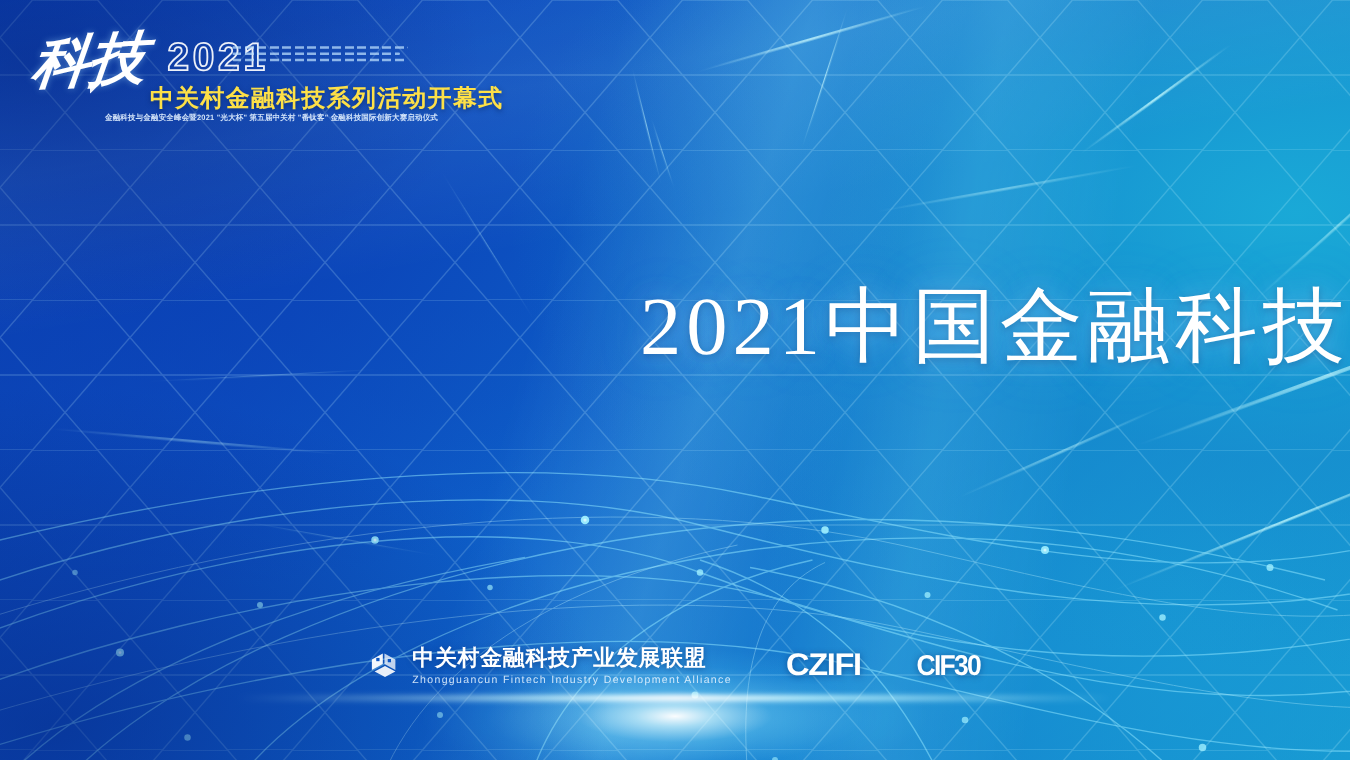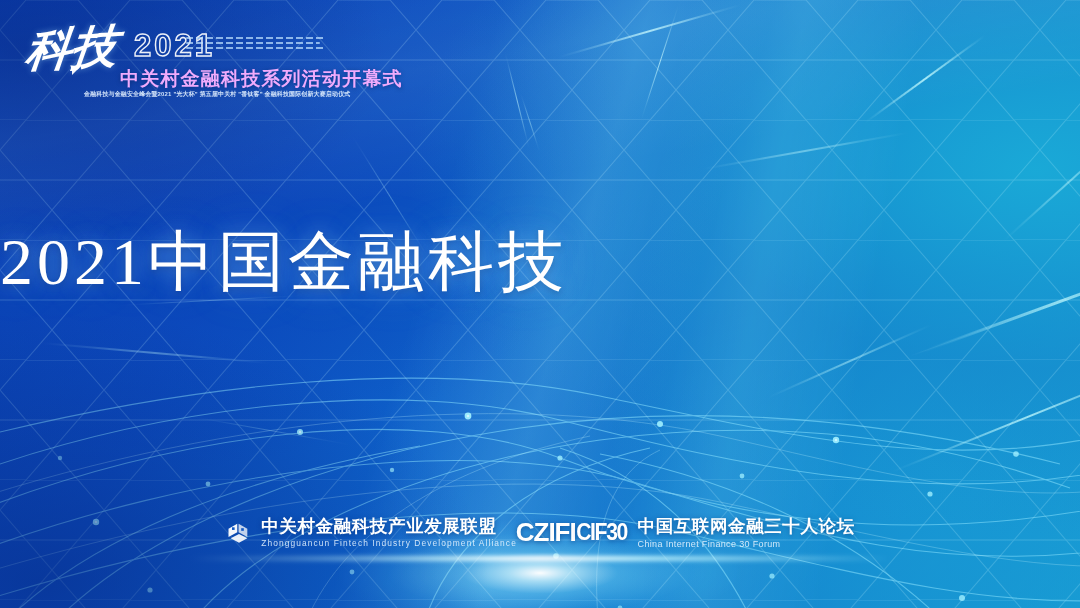--- a/index.html
+++ b/index.html
@@ -141,21 +141,21 @@
     background: repeating-linear-gradient(90deg, rgba(190,225,255,0.72) 0 7px, rgba(190,225,255,0) 7px 10px);
     border-radius: 1px;
   }
   .kj-eng i:nth-child(2) { width: 96%; }
   .kj-eng i:nth-child(3) { width: 99%; }
   .kj-main {
     position: absolute; left: 98px; top: 44px;
     font-family: "Liberation Sans", "DejaVu Sans", sans-serif;
     font-size: 19px;
     font-weight: 700;
-    color: #f0abfc;
+    color: #fde047;
     letter-spacing: 1.2px;
     white-space: nowrap;
     text-shadow: 0 1px 4px rgba(0,30,90,0.55);
   }
   .kj-sub {
     position: absolute; left: 62px; top: 68px;
     width: 252px;
     font-family: "Liberation Sans", "DejaVu Sans", sans-serif;
     font-size: 6.2px;
     font-weight: 700;
@@ -170,23 +170,23 @@
     left: 50px; top: 44px;
     width: 9px; height: 9px;
     background: #ffffff;
     clip-path: polygon(0 0, 100% 0, 0 100%);
     opacity: .95;
   }
 
   
   .title-block {
     position: absolute;
-    left: 0; right: 0;
+    left: 18px; right: 0;
     top: 218px;
-    text-align: left;
+    text-align: right;
   }
   .title-line {
     font-family: "Liberation Serif", "DejaVu Serif", serif;
     font-size: 66px;
     font-weight: 400;
     color: #ffffff;
     letter-spacing: 4px;
     line-height: 1.32;
     text-shadow:
       0 0 18px rgba(150,215,255,0.50),
@@ -195,20 +195,21 @@
   }
 
   
   .logo-bar {
     position: absolute;
     left: 0; right: 0;
     top: 516px;
     display: flex;
     align-items: center;
     justify-content: center;
+    gap: 44px;
   }
   .logo-unit { display: flex; align-items: center; gap: 8px; }
 
   .mark-alliance {
     width: 28px; height: 28px;
     flex: 0 0 auto;
     position: relative;
   }
   .mark-alliance svg { width: 100%; height: 100%; display: block; }
 
@@ -373,20 +374,16 @@
         <div class="logo-en">Zhongguancun Fintech Industry Development Alliance</div>
       </div>
     </div>
 
     <div class="logo-unit">
       <div class="mark-word mark-czifi">CZIFI</div>
     </div>
 
     <div class="logo-unit">
       <div class="mark-word mark-cif30">CIF30</div>
-      <div class="logo-text">
-        <div class="logo-cn">中国互联网金融三十人论坛</div>
-        <div class="logo-en tight">China Internet Finance 30 Forum</div>
-      </div>
     </div>
 
   </div>
 </div>
 
 </body></html>

